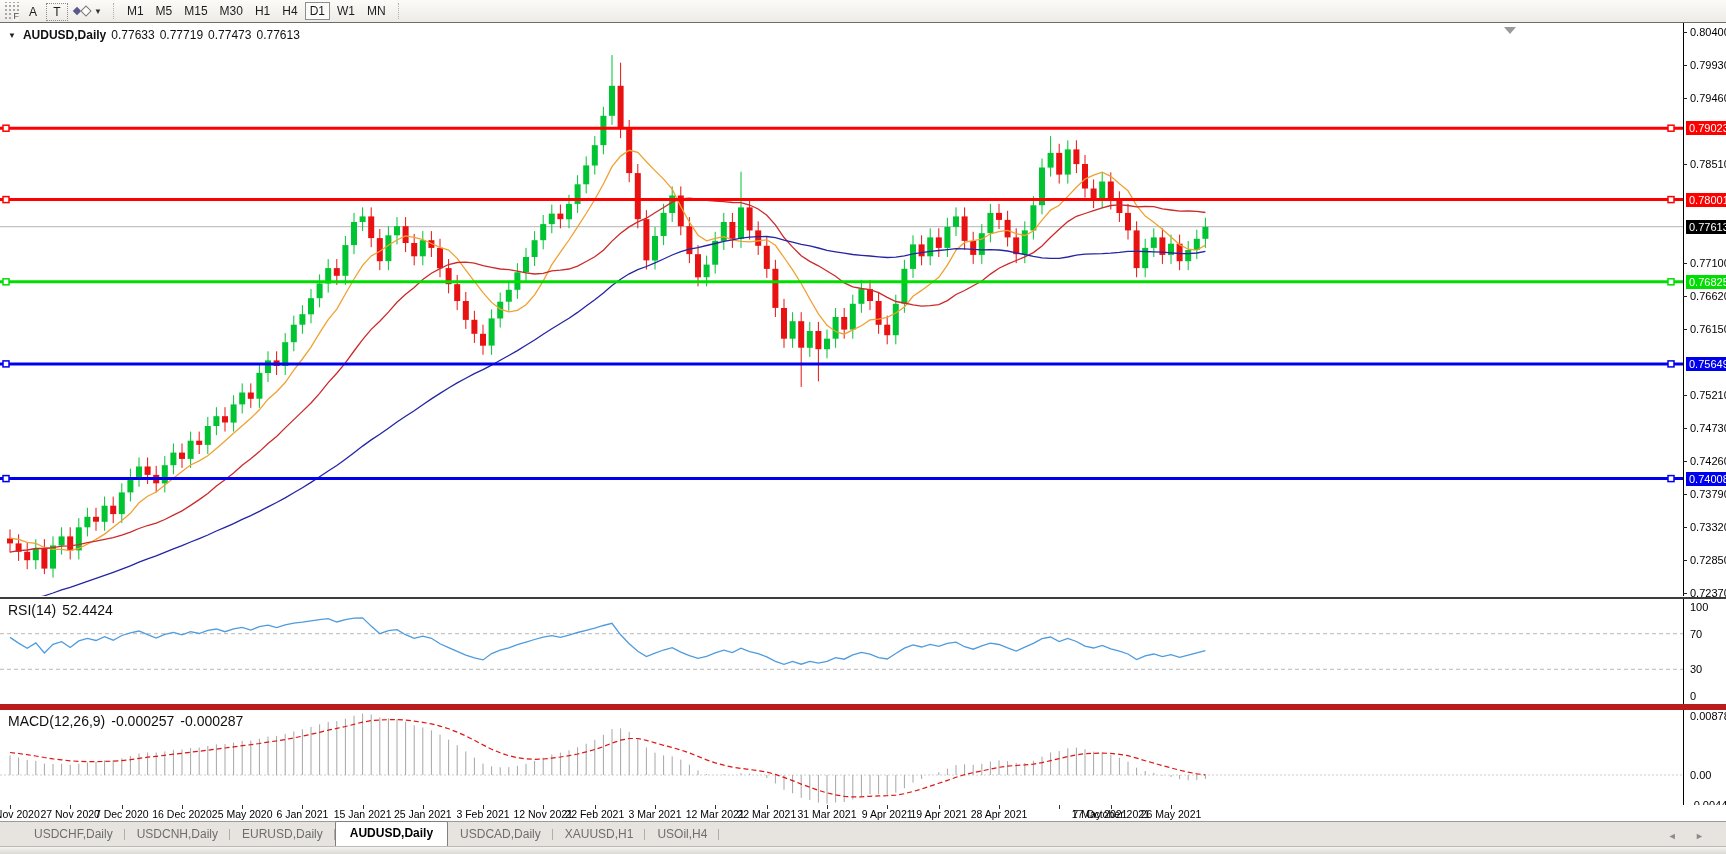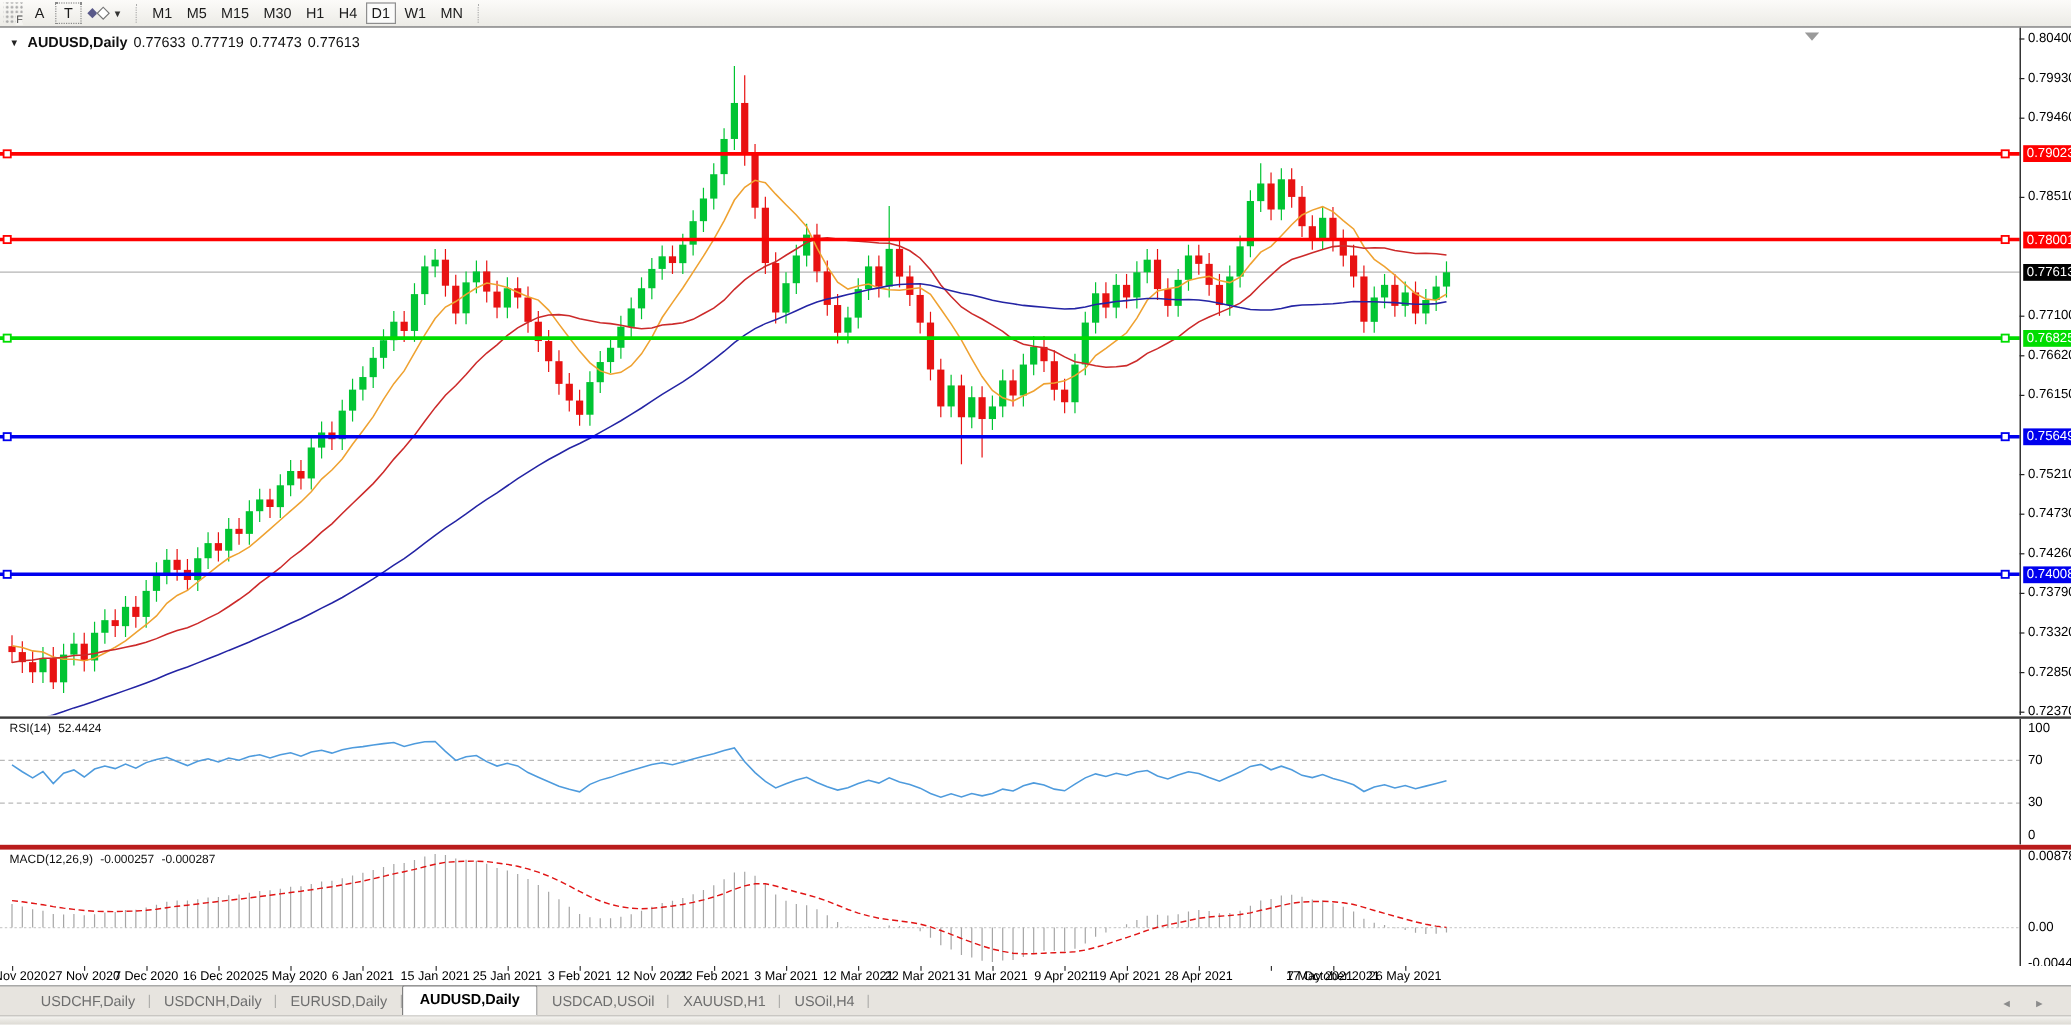--- a/index.html
+++ b/index.html
@@ -21,26 +21,26 @@
   .tsep{width:1px;height:16px;border-left:1px dotted #adadad;margin:0 6px;}
   .shapes{display:flex;align-items:center;gap:2px;padding:0 5px;height:18px;}
   .diam{width:6px;height:6px;transform:rotate(45deg);display:inline-block;}
   .diam.f1{background:#5a5a8a;}
   .diam.f2{border:1px solid #777;background:#fff;}
   .caret{font-size:8px;color:#333;margin-left:2px;}
   
   .panel{position:absolute;left:0;width:1726px;background:#fff;}
   #main-panel{top:22px;height:573px;border-top:1px solid #6d6d6d;}
   #rsi-panel{top:597px;height:105px;border-top:2px solid #3c3c3c;}
-  #macd-panel{top:704px;height:101px;border-top:4px solid #b91c1c;}
+  #macd-panel{top:704px;height:101px;border-top:6px solid #b91c1c;}
   .panel svg{position:absolute;left:0;top:0;}
   #chart-title{position:absolute;left:8px;top:5px;font-size:12px;color:#101010;
     display:flex;gap:5px;align-items:center;}
   #chart-title .tri{font-size:8px;color:#222;margin-right:2px;}
-  .ind-label{position:absolute;left:8px;top:3px;font-size:10px;color:#101010;display:flex;gap:6px;justify-content:center;}
+  .ind-label{position:absolute;left:8px;top:3px;font-size:14px;color:#101010;display:flex;gap:6px;justify-content:center;}
   .axis-label{position:absolute;left:1690px;font-size:11px;color:#000;white-space:nowrap;
     transform:translateY(-50%);}
   .axis-tick{position:absolute;left:1683px;width:4px;height:1px;background:#222;}
   .price-tag{position:absolute;left:1686px;width:40px;height:14px;line-height:14px;
     font-size:11px;color:#fff;padding-left:3px;transform:translateY(-50%);white-space:nowrap;}
   
   #date-axis{position:absolute;left:0;top:805px;width:1726px;height:16px;background:#fff;}
   .date-label{position:absolute;top:3px;font-size:10.5px;color:#000;transform:translateX(-50%);white-space:nowrap;}
   .date-tick{position:absolute;top:0;width:1px;height:4px;background:#333;}
   
@@ -676,20 +676,20 @@
       <div class="date-label" style="left:1110.8px">17 October 2021</div>
       <div class="date-tick" style="left:1171.0px"></div>
       <div class="date-label" style="left:1171.0px">26 May 2021</div>
     </div>
 
   <div id="tab-bar">
     <div class="tab">USDCHF,Daily</div>
       <div class="tab">USDCNH,Daily</div>
       <div class="tab">EURUSD,Daily</div>
       <div class="tab active">AUDUSD,Daily</div>
-      <div class="tab">USDCAD,USOil</div>
+      <div class="tab">USDCAD,Daily</div>
       <div class="tab">XAUUSD,H1</div>
       <div class="tab">USOil,H4</div>
       <div id="tab-arrows">◄ ►</div>
   </div>
 
   <div id="status-bar"></div>
 </div>
 
 </body></html>

